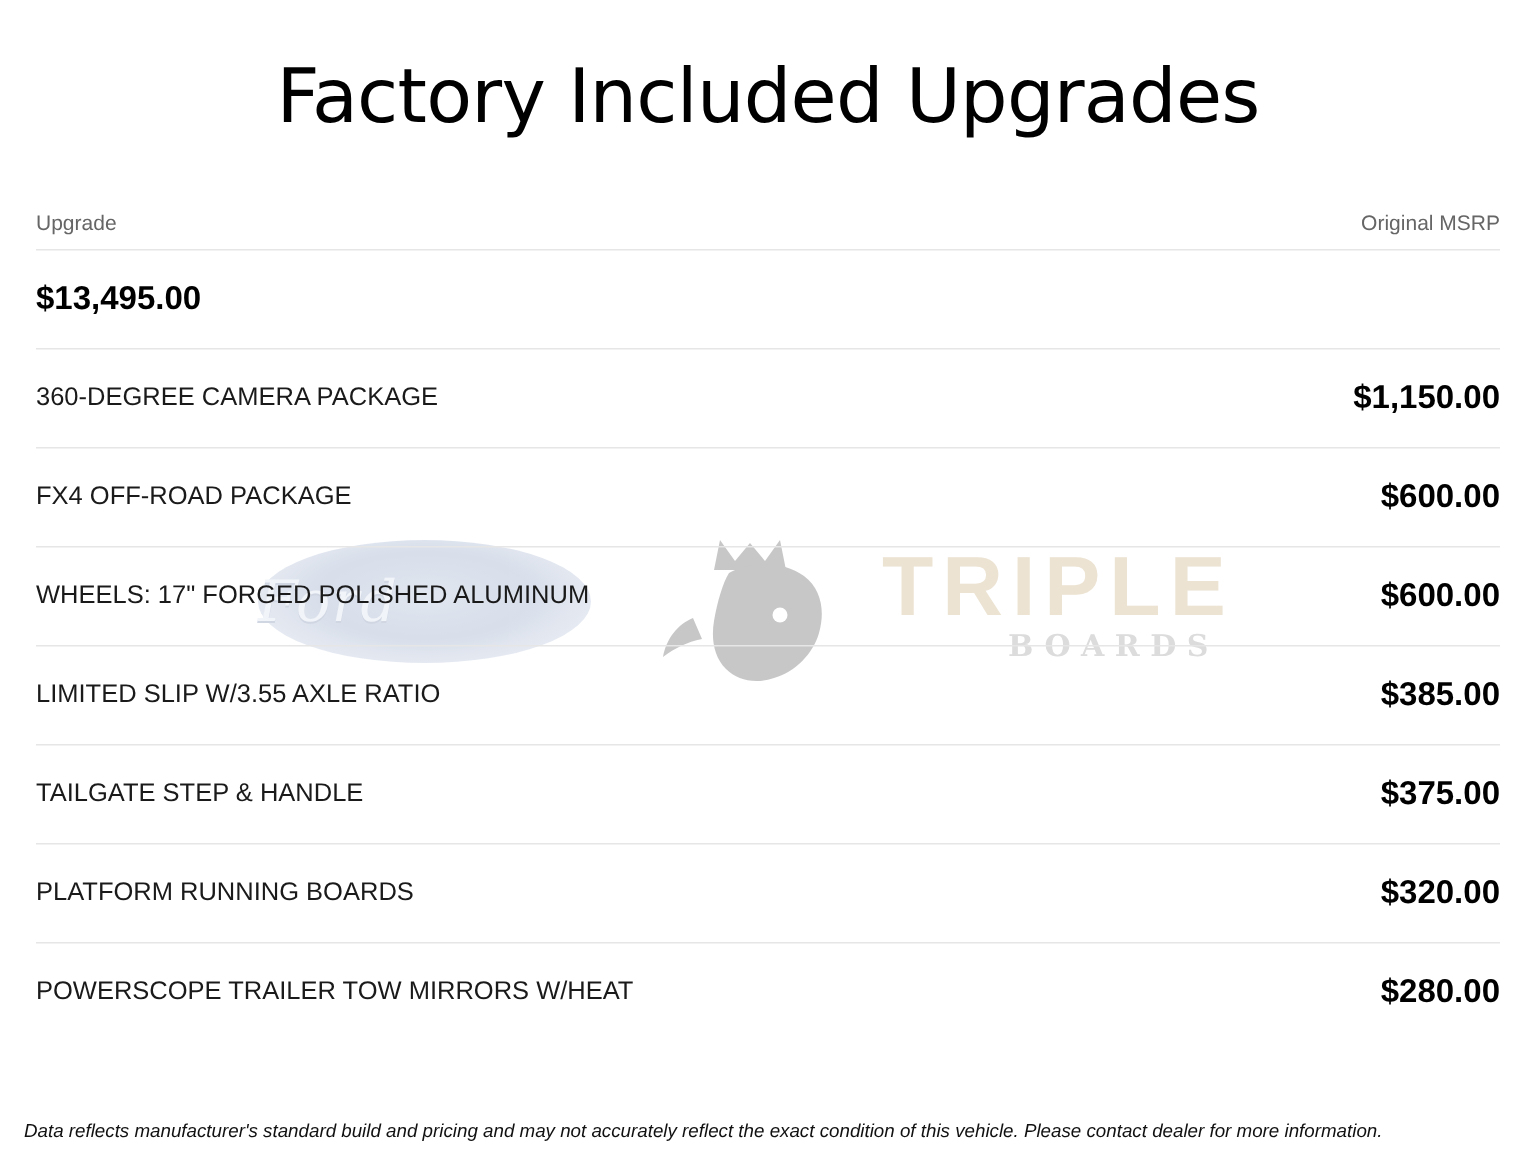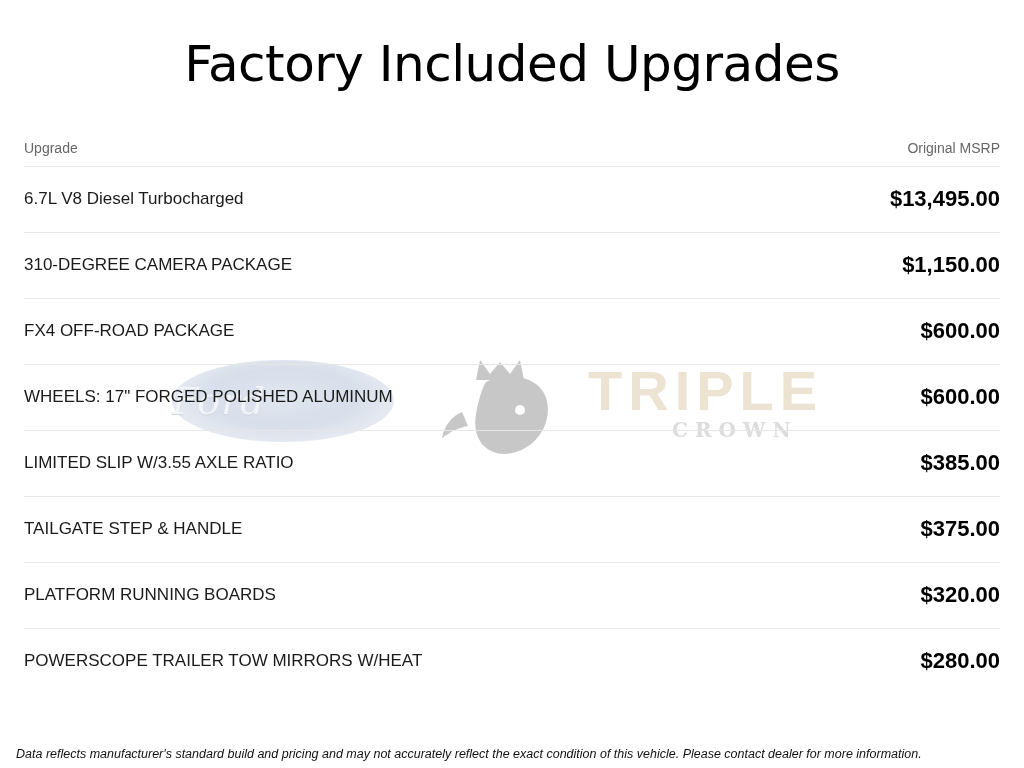--- a/index.html
+++ b/index.html
@@ -165,38 +165,37 @@
     </div>
     <svg class="wm-horse" viewBox="0 0 170 108">
       <g fill="#9a9a9a">
         <path d="M52 8 l10 14 10-12 10 12 10-14 4 20 -48 0z"></path>
         <path d="M58 30 c14-8 36-8 50 2 c12 9 14 24 10 38 c-4 14-16 26-30 30 c-12 4-24 2-32-6 c-8-8-10-20-8-32 c2-12 6-26 10-32z"></path>
         <path d="M34 60 c-10 4-18 14-20 26 c8-6 16-10 26-12z"></path>
       </g>
       <circle cx="92" cy="58" r="5" fill="#ffffff"></circle>
     </svg>
     <div class="wm-triple">TRIPLE</div>
-    <div class="wm-crown">CROWN</div>
+    <div class="wm-crown">BOARDS</div>
   </div>
 
   <h1 class="title">Factory Included Upgrades</h1>
 
   <div class="table">
 
     <div class="thead">
       <div>Upgrade</div>
       <div>Original MSRP</div>
     </div>
 
     <div class="row">
-      <div class="name">6.7L V8 Diesel Turbocharged</div>
       <div class="price">$13,495.00</div>
     </div>
     <div class="row">
-      <div class="name">310-DEGREE CAMERA PACKAGE</div>
+      <div class="name">360-DEGREE CAMERA PACKAGE</div>
       <div class="price">$1,150.00</div>
     </div>
     <div class="row">
       <div class="name">FX4 OFF-ROAD PACKAGE</div>
       <div class="price">$600.00</div>
     </div>
     <div class="row">
       <div class="name">WHEELS: 17" FORGED POLISHED ALUMINUM</div>
       <div class="price">$600.00</div>
     </div>

